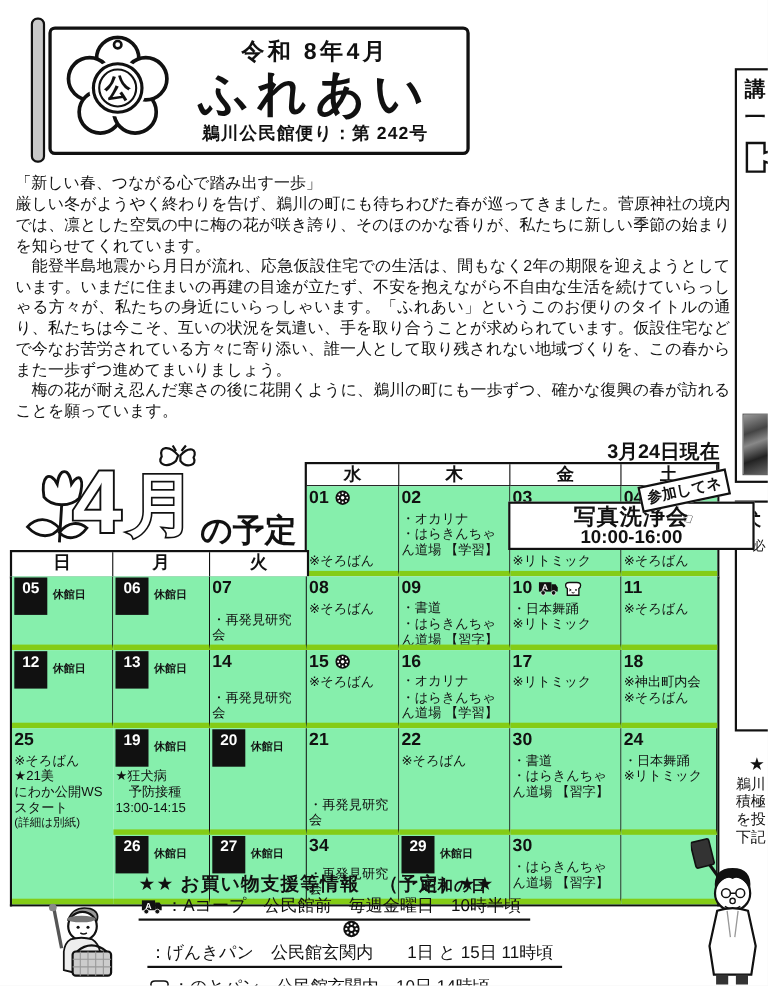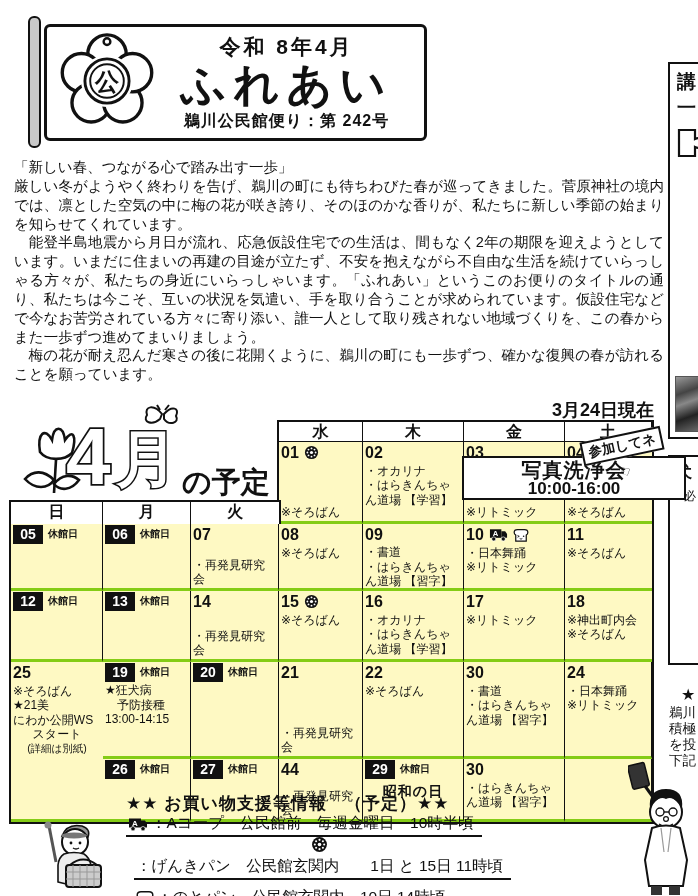--- a/index.html
+++ b/index.html
@@ -43,33 +43,33 @@
           grid-template-columns:92px 88px 88px; grid-template-rows:22px;
           border:2px solid #111; background:#fff; }
   .grid-main { position:absolute; left:0; top:104px; display:grid;
           grid-template-columns:92px 88px 88px 84px 101px 101px 87px;
           grid-template-rows:67px 71px 97px 63px;
           border:2px solid #111; border-top:none; background:#fff; }
   .hcell { border-right:1px solid #111; border-bottom:1px solid #111;
           font-size:16px; font-weight:bold; text-align:center; line-height:19px; }
   .grid-lh .hcell { border-bottom:none; line-height:20px; }
   .hcell:last-child { border-right:none; }
-  .cell { border-right:1px solid #111; border-bottom:3px solid #84cc16;
+  .cell { border-right:1px solid #111; border-bottom:5px solid #84cc16;
           padding:1px 2px; display:flex; flex-direction:column; font-size:12px;
-          line-height:1.22; overflow:hidden; background:#fef9c3; }
+          line-height:1.22; overflow:hidden; background:#86efac; }
   .cell.lastcol { border-right:none; }
   .cell.span2 { grid-row:3/5; }
   .drow { display:flex; align-items:center; gap:5px; min-height:19px; }
   .dnum { font-size:16px; font-weight:bold; }
-  .closedbox { display:inline-block; width:30px; height:19px; background:#111; color:#fff;
+  .closedbox { display:inline-block; width:30px; height:34px; background:#111; color:#fff;
           font-size:14px; font-weight:bold; text-align:center; line-height:19px; }
   .clab { font-size:10px; font-weight:bold; }
   .itms { padding-top:1px; }
   .push-bottom { margin-top:auto; }
-  .center { text-align:center; }
+  .center { }
   .special-day { font-family:"DejaVu Serif","Liberation Serif",serif; font-weight:bold;
           font-size:14px; text-align:center; margin-top:4px; letter-spacing:1px; }
   .small-note { font-size:10.5px; }
 
   
   .wash-banner { position:absolute; left:453px; top:36px; width:224px; height:44px;
           border:2px solid #111; background:#fff; z-index:4; text-align:center;
           padding-top:2px; }
   .wash-title { font-size:20px; font-weight:bold; letter-spacing:1px; line-height:1.0; }
   .wash-time { font-size:17px; font-weight:bold; line-height:1.0; }
@@ -418,21 +418,21 @@
           </div>
         </div>
       <div class="cell">
         <div class="drow">
             <span class="closedbox">27</span>
             <span class="clab">休館日</span>
           </div>
         </div>
       <div class="cell">
         <div class="drow">
-            <span class="dnum">44</span>
+            <span class="dnum">34</span>
           </div>
         <div class="itms push-bottom"><span>・再発見研究会</span></div>
         </div>
       <div class="cell">
         <div class="drow">
             <span class="closedbox">29</span>
             <span class="clab">休館日</span>
           </div>
         <div class="special-day">昭和の日</div>
         </div>

